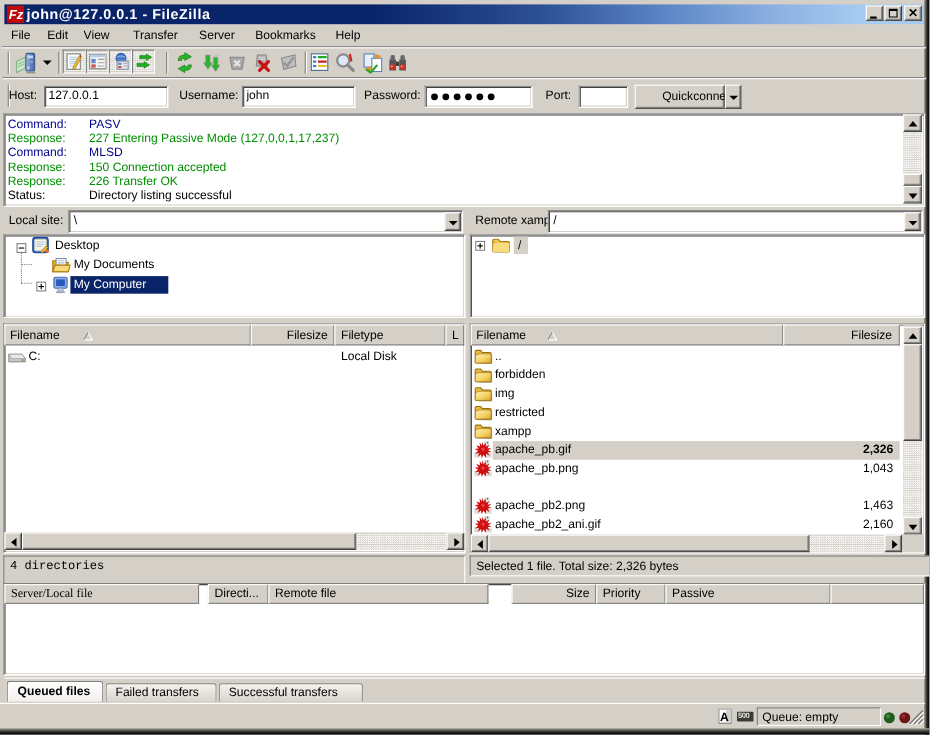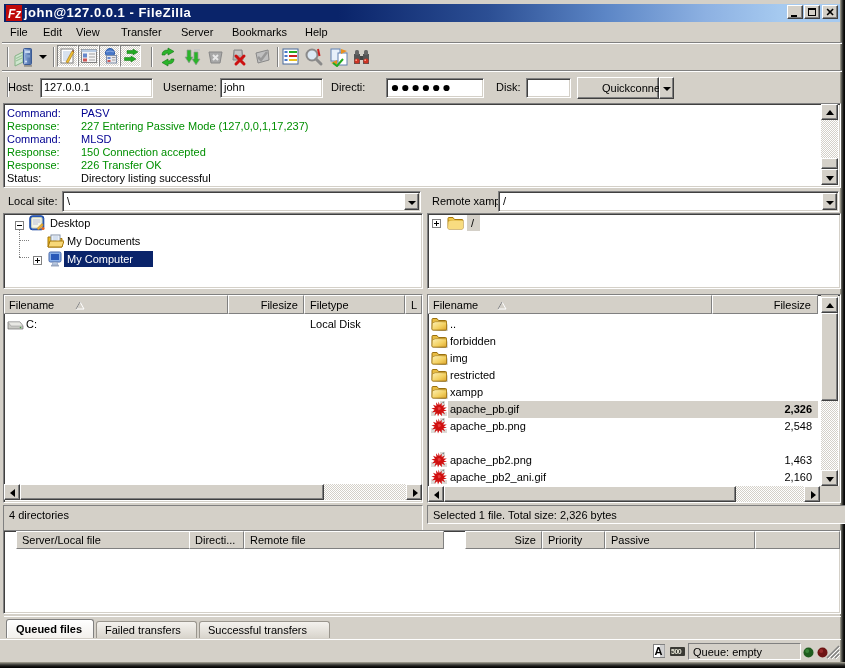--- a/index.html
+++ b/index.html
@@ -187,32 +187,32 @@
 <div id="qc" style="left:4px;top:72px;width:836px;height:30px;">
   <div class="vline" style="left:3px;top:5px;height:20px;"></div>
   <span class="t" style="left:4px;top:9px;">Host:</span>
   <div class="sunken" style="left:36px;top:6px;width:113px;height:20px;">
       <span class="t" style="left:3px;top:2px;">127.0.0.1</span>
     </div>
   <span class="t" style="left:159px;top:9px;">Username:</span>
   <div class="sunken" style="left:216px;top:6px;width:103px;height:20px;">
       <span class="t" style="left:3px;top:2px;">john</span>
     </div>
-  <span class="t" style="left:327px;top:9px;">Directi:</span>
+  <span class="t" style="left:327px;top:9px;">Password:</span>
   <div class="sunken" style="left:382px;top:6px;width:98px;height:20px;">
       <svg style="left:4px;top:3px;position:absolute" width="62" height="12" viewBox="0 0 62 12">
         <circle cx="4" cy="6" r="3.1"></circle>
         <circle cx="14.3" cy="6" r="3.1"></circle>
         <circle cx="24.6" cy="6" r="3.1"></circle>
         <circle cx="34.9" cy="6" r="3.1"></circle>
         <circle cx="45.2" cy="6" r="3.1"></circle>
         <circle cx="55.5" cy="6" r="3.1"></circle>
       </svg>
     </div>
-  <span class="t" style="left:492px;top:9px;">Disk:</span>
+  <span class="t" style="left:492px;top:9px;">Port:</span>
   <div class="sunken" style="left:522px;top:6px;width:45px;height:20px;"></div>
   <div class="raised" style="left:573px;top:5px;width:82px;height:22px;text-align:center;"><span class="t" style="position:static;line-height:20px;margin-left:24px;">Quickconnect</span></div>
   <div class="arrbtn" style="left:655px;top:5px;width:15px;height:22px;">
       <div class="dn" style="left:3px;top:9px;"></div>
     </div>
 </div>
 
 <div id="log" class="sunken" style="left:3px;top:103px;width:838px;height:85px;">
   <span class="t" style="left:3px;top:3px;color:#000090;">Command:</span>
     <span class="t" style="left:77px;top:3px;color:#000090;">PASV</span>
@@ -425,21 +425,21 @@
           <use href="#splat"></use>
         </svg>
         <span class="t" style="left:22px;top:2px;">apache_pb.gif</span>
         <span class="t" style="right:6px;top:2px;font-weight:bold;">2,326</span>
       </div>
     <div style="left:0;top:104px;width:390px;height:17px;">
         <svg style="left:3px;top:0;position:absolute" width="17" height="16" viewBox="0 0 17 16">
           <use href="#splat"></use>
         </svg>
         <span class="t" style="left:22px;top:2px;">apache_pb.png</span>
-        <span class="t" style="right:6px;top:2px;">2,548</span>
+        <span class="t" style="right:6px;top:2px;">1,043</span>
       </div>
     <div style="left:0;top:138px;width:390px;height:17px;">
         <svg style="left:3px;top:0;position:absolute" width="17" height="16" viewBox="0 0 17 16">
           <use href="#splat"></use>
         </svg>
         <span class="t" style="left:22px;top:2px;">apache_pb2.png</span>
         <span class="t" style="right:6px;top:2px;">1,463</span>
       </div>
     <div style="left:0;top:155px;width:390px;height:17px;">
         <svg style="left:3px;top:0;position:absolute" width="17" height="16" viewBox="0 0 17 16">
@@ -467,29 +467,29 @@
       </div>
     <div class="arrbtn" style="left:16px;top:0;width:292px;height:16px;"></div>
     <div class="dither" style="left:308px;top:0;width:68px;height:16px;"></div>
     <div class="arrbtn" style="left:376px;top:0;width:16px;height:16px;">
         <div style="left:6px;top:4px;width:0;height:0;border-top:4px solid transparent;border-bottom:4px solid transparent;border-left:5px solid #000;"></div>
       </div>
     <div style="left:392px;top:0;width:20px;height:16px;background:#d4d0c8;"></div>
   </div>
 </div>
 
-<div class="sunkenlite" style="left:3px;top:505px;width:420px;height:35px;">
+<div class="sunkenlite" style="left:3px;top:505px;width:420px;height:35px;font-family:Liberation Mono, monospace;">
     <span class="t" style="left:5px;top:3px;">4 directories</span>
   </div>
 <div class="sunkenlite" style="left:427px;top:505px;width:484px;height:19px;">
     <span class="t" style="left:5px;top:3px;">Selected 1 file. Total size: 2,326 bytes</span>
   </div>
 
 <div id="queue" class="sunken" style="left:3px;top:530px;width:838px;height:84px;">
-  <div class="hdrbtn" style="left:12px;top:0px;width:177px;height:18px;">
+  <div class="hdrbtn" style="left:0px;top:0px;width:177px;height:18px;font-family:Liberation Serif, serif;">
       <span class="t" style="left:5px;top:2px;">Server/Local file</span>
     </div>
   <div class="hdrbtn" style="left:185px;top:0px;width:55px;height:18px;">
       <span class="t" style="left:5px;top:2px;">Directi...</span>
     </div>
   <div class="hdrbtn" style="left:240px;top:0px;width:200px;height:18px;">
       <span class="t" style="left:5px;top:2px;">Remote file</span>
     </div>
   <div class="hdrbtn" style="left:461px;top:0px;width:77px;height:18px;">
       <span class="t" style="right:5px;top:2px;">Size</span>

